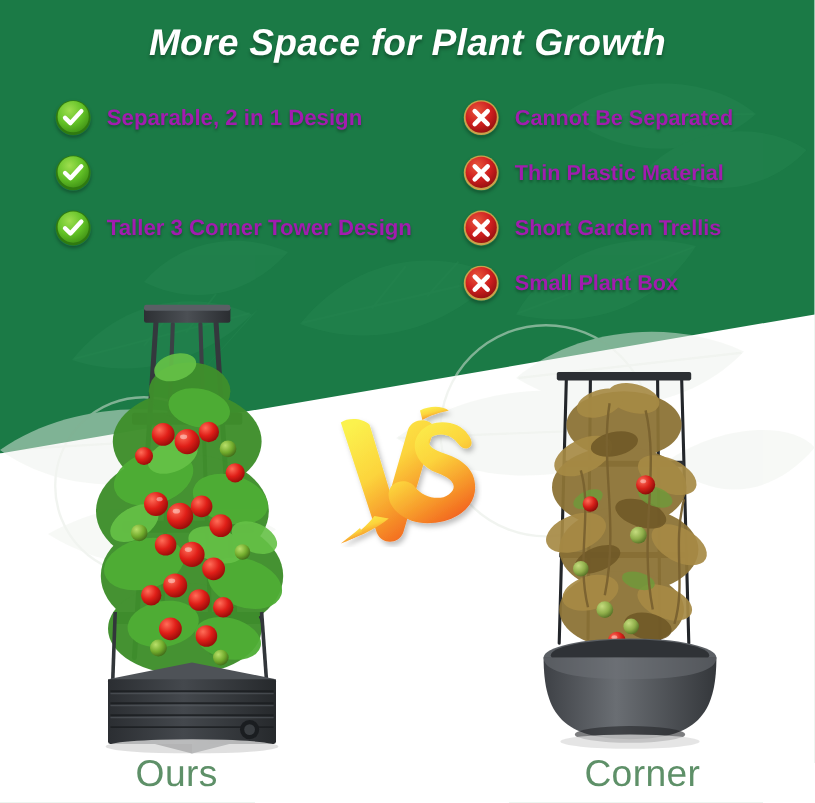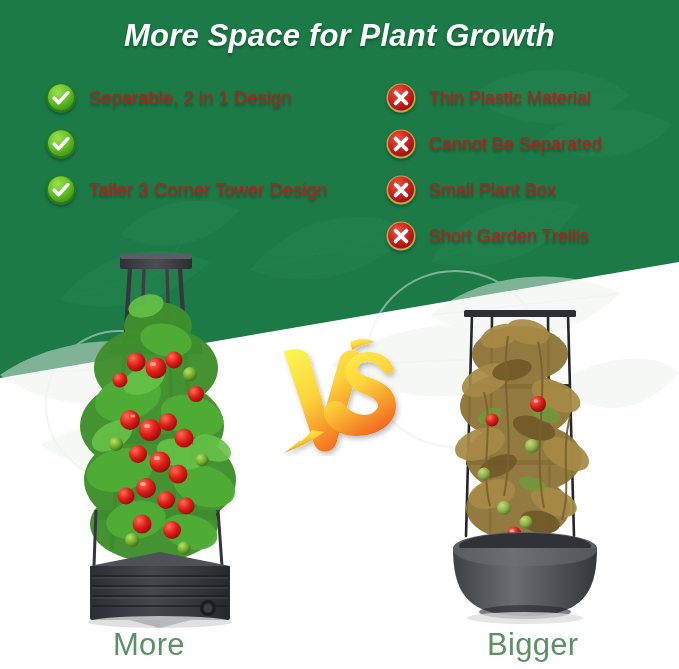--- a/index.html
+++ b/index.html
@@ -57,21 +57,21 @@
     height:44px;margin-bottom:0;
   }
   .frow + .frow{margin-top:2px;}
   .badge{
     width:30px;height:30px;flex:0 0 30px;border-radius:50%;
     position:relative;margin-right:13px;
     box-shadow:0 2px 3px rgba(0,0,0,.28);
   }
   .badge svg{position:absolute;left:0;top:0;}
   .flabel{
-    color:#b91c1c;font-size:18.5px;font-weight:normal;
+    color:#a21caf;font-size:18.5px;font-weight:bold;
     white-space:nowrap;
     text-shadow:0 1.5px 2.5px rgba(0,0,0,.32);
     line-height:1;
   }
   .col-right .flabel{font-size:18px;}
 
   
   .vs{
     position:absolute;left:278px;top:336px;width:124px;height:120px;
     z-index:9;
@@ -183,31 +183,20 @@
         <span class="flabel">Taller 3 Corner Tower Design</span>
       </div>
 
     </div>
 
     <div class="col col-right">
 
       <div class="frow">
         <div class="badge">
           <svg width="30" height="30" viewBox="0 0 30 30">
-            <circle cx="15" cy="15" r="14.5" fill="#c9a24a"></circle>
-            <circle cx="15" cy="14.6" r="13" fill="url(#gxr)"></circle>
-            <path d="M9.6 9.6 L20.4 20.4 M20.4 9.6 L9.6 20.4" stroke="#ffffff" stroke-width="3.8" stroke-linecap="round"></path>
-          </svg>
-        </div>
-        <span class="flabel">Thin Plastic Material</span>
-      </div>
-
-      <div class="frow">
-        <div class="badge">
-          <svg width="30" height="30" viewBox="0 0 30 30">
             <defs>
                 <radialGradient id="gxr" cx="38%" cy="30%" r="78%">
               <stop offset="0%" stop-color="#e8563c"></stop>
                   <stop offset="55%" stop-color="#cf1f1f"></stop>
                   <stop offset="100%" stop-color="#8e0f0f"></stop>
             </radialGradient>
               </defs>
             <circle cx="15" cy="15" r="14.5" fill="#c9a24a"></circle>
             <circle cx="15" cy="14.6" r="13" fill="url(#gxr)"></circle>
             <path d="M9.6 9.6 L20.4 20.4 M20.4 9.6 L9.6 20.4" stroke="#ffffff" stroke-width="3.8" stroke-linecap="round"></path>
@@ -217,32 +206,43 @@
       </div>
 
       <div class="frow">
         <div class="badge">
           <svg width="30" height="30" viewBox="0 0 30 30">
             <circle cx="15" cy="15" r="14.5" fill="#c9a24a"></circle>
             <circle cx="15" cy="14.6" r="13" fill="url(#gxr)"></circle>
             <path d="M9.6 9.6 L20.4 20.4 M20.4 9.6 L9.6 20.4" stroke="#ffffff" stroke-width="3.8" stroke-linecap="round"></path>
           </svg>
         </div>
-        <span class="flabel">Small Plant Box</span>
+        <span class="flabel">Thin Plastic Material</span>
       </div>
 
       <div class="frow">
         <div class="badge">
           <svg width="30" height="30" viewBox="0 0 30 30">
             <circle cx="15" cy="15" r="14.5" fill="#c9a24a"></circle>
             <circle cx="15" cy="14.6" r="13" fill="url(#gxr)"></circle>
             <path d="M9.6 9.6 L20.4 20.4 M20.4 9.6 L9.6 20.4" stroke="#ffffff" stroke-width="3.8" stroke-linecap="round"></path>
           </svg>
         </div>
         <span class="flabel">Short Garden Trellis</span>
+      </div>
+
+      <div class="frow">
+        <div class="badge">
+          <svg width="30" height="30" viewBox="0 0 30 30">
+            <circle cx="15" cy="15" r="14.5" fill="#c9a24a"></circle>
+            <circle cx="15" cy="14.6" r="13" fill="url(#gxr)"></circle>
+            <path d="M9.6 9.6 L20.4 20.4 M20.4 9.6 L9.6 20.4" stroke="#ffffff" stroke-width="3.8" stroke-linecap="round"></path>
+          </svg>
+        </div>
+        <span class="flabel">Small Plant Box</span>
       </div>
 
     </div>
   </div>
 
   <svg class="stage-ours" viewBox="0 0 230 380">
     <defs>
       <linearGradient id="boxg" x1="0" y1="0" x2="1" y2="0">
         <stop offset="0%" stop-color="#2b2e32"></stop>
           <stop offset="45%" stop-color="#44484d"></stop>
@@ -485,16 +485,16 @@
       <path d="M112 26 C104 14 82 12 72 24 C62 36 70 52 86 58 C100 63 104 70 96 76 C88 82 74 78 68 70
                C62 62 48 64 46 74 C44 86 58 100 78 100 C100 100 118 88 118 70 C118 54 106 46 90 41
                C78 37 76 30 84 27 C92 24 100 28 104 34 C110 42 120 36 112 26 Z"></path>
 
       <path d="M46 96 C36 104 24 110 12 114 C20 108 28 102 34 94 Z"></path>
       <path d="M24 108 C18 112 12 115 6 117 C12 112 18 108 22 104 Z"></path>
       <path d="M72 6 C80 2 90 2 96 6 C88 8 80 10 74 14 Z"></path>
     </g>
   </svg>
 
-  <div class="caption cap-ours">More</div>
-  <div class="caption cap-others">Bigger</div>
+  <div class="caption cap-ours">Ours</div>
+  <div class="caption cap-others">Corner</div>
 
 </div>
 
 </body></html>

